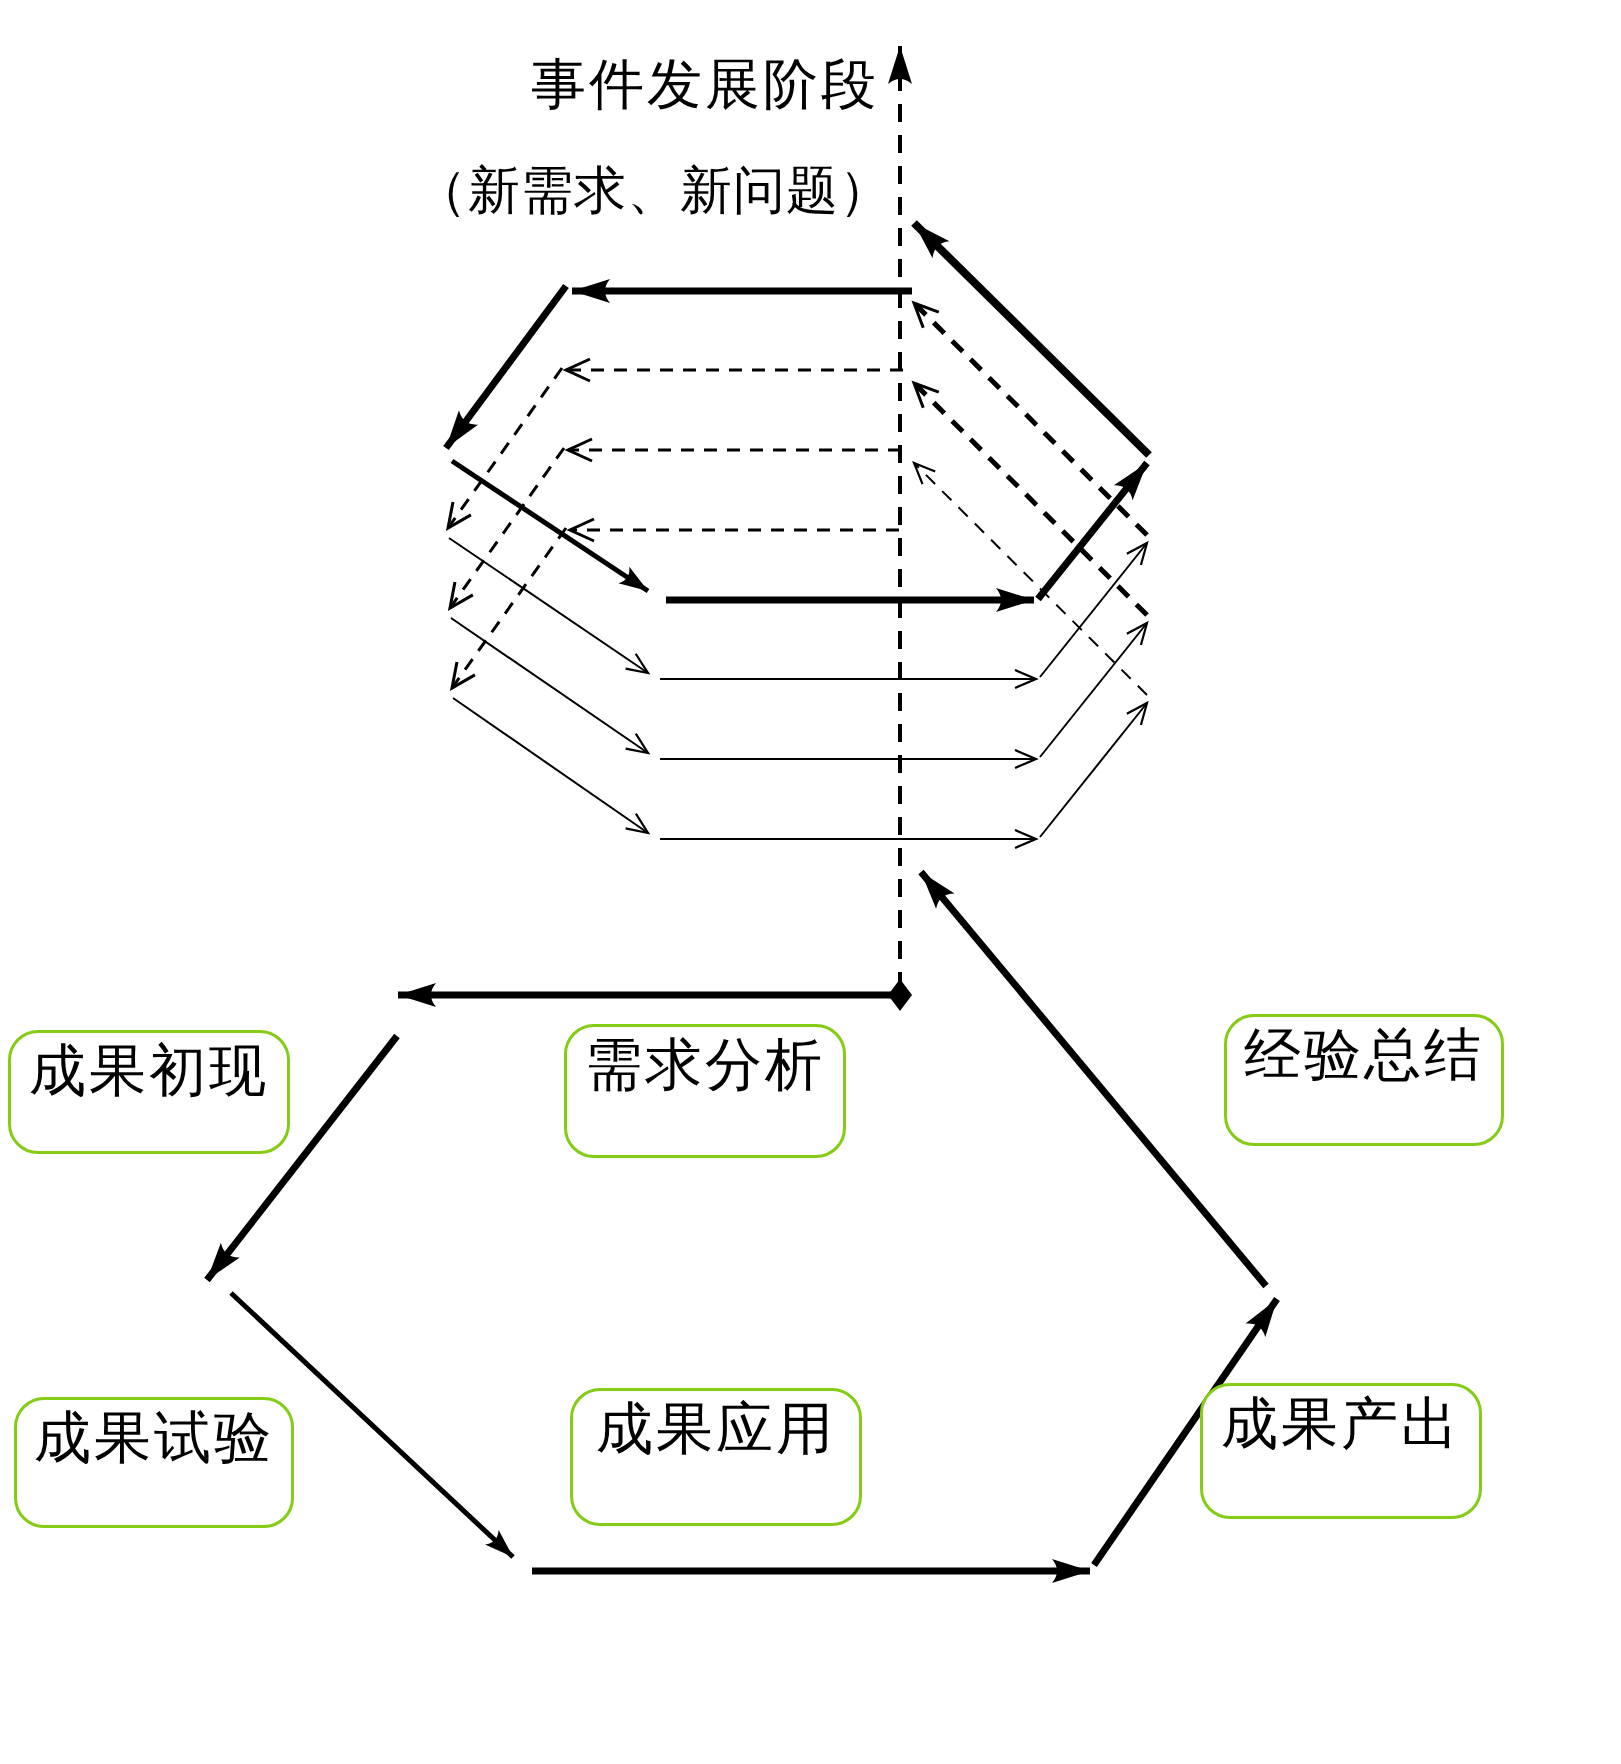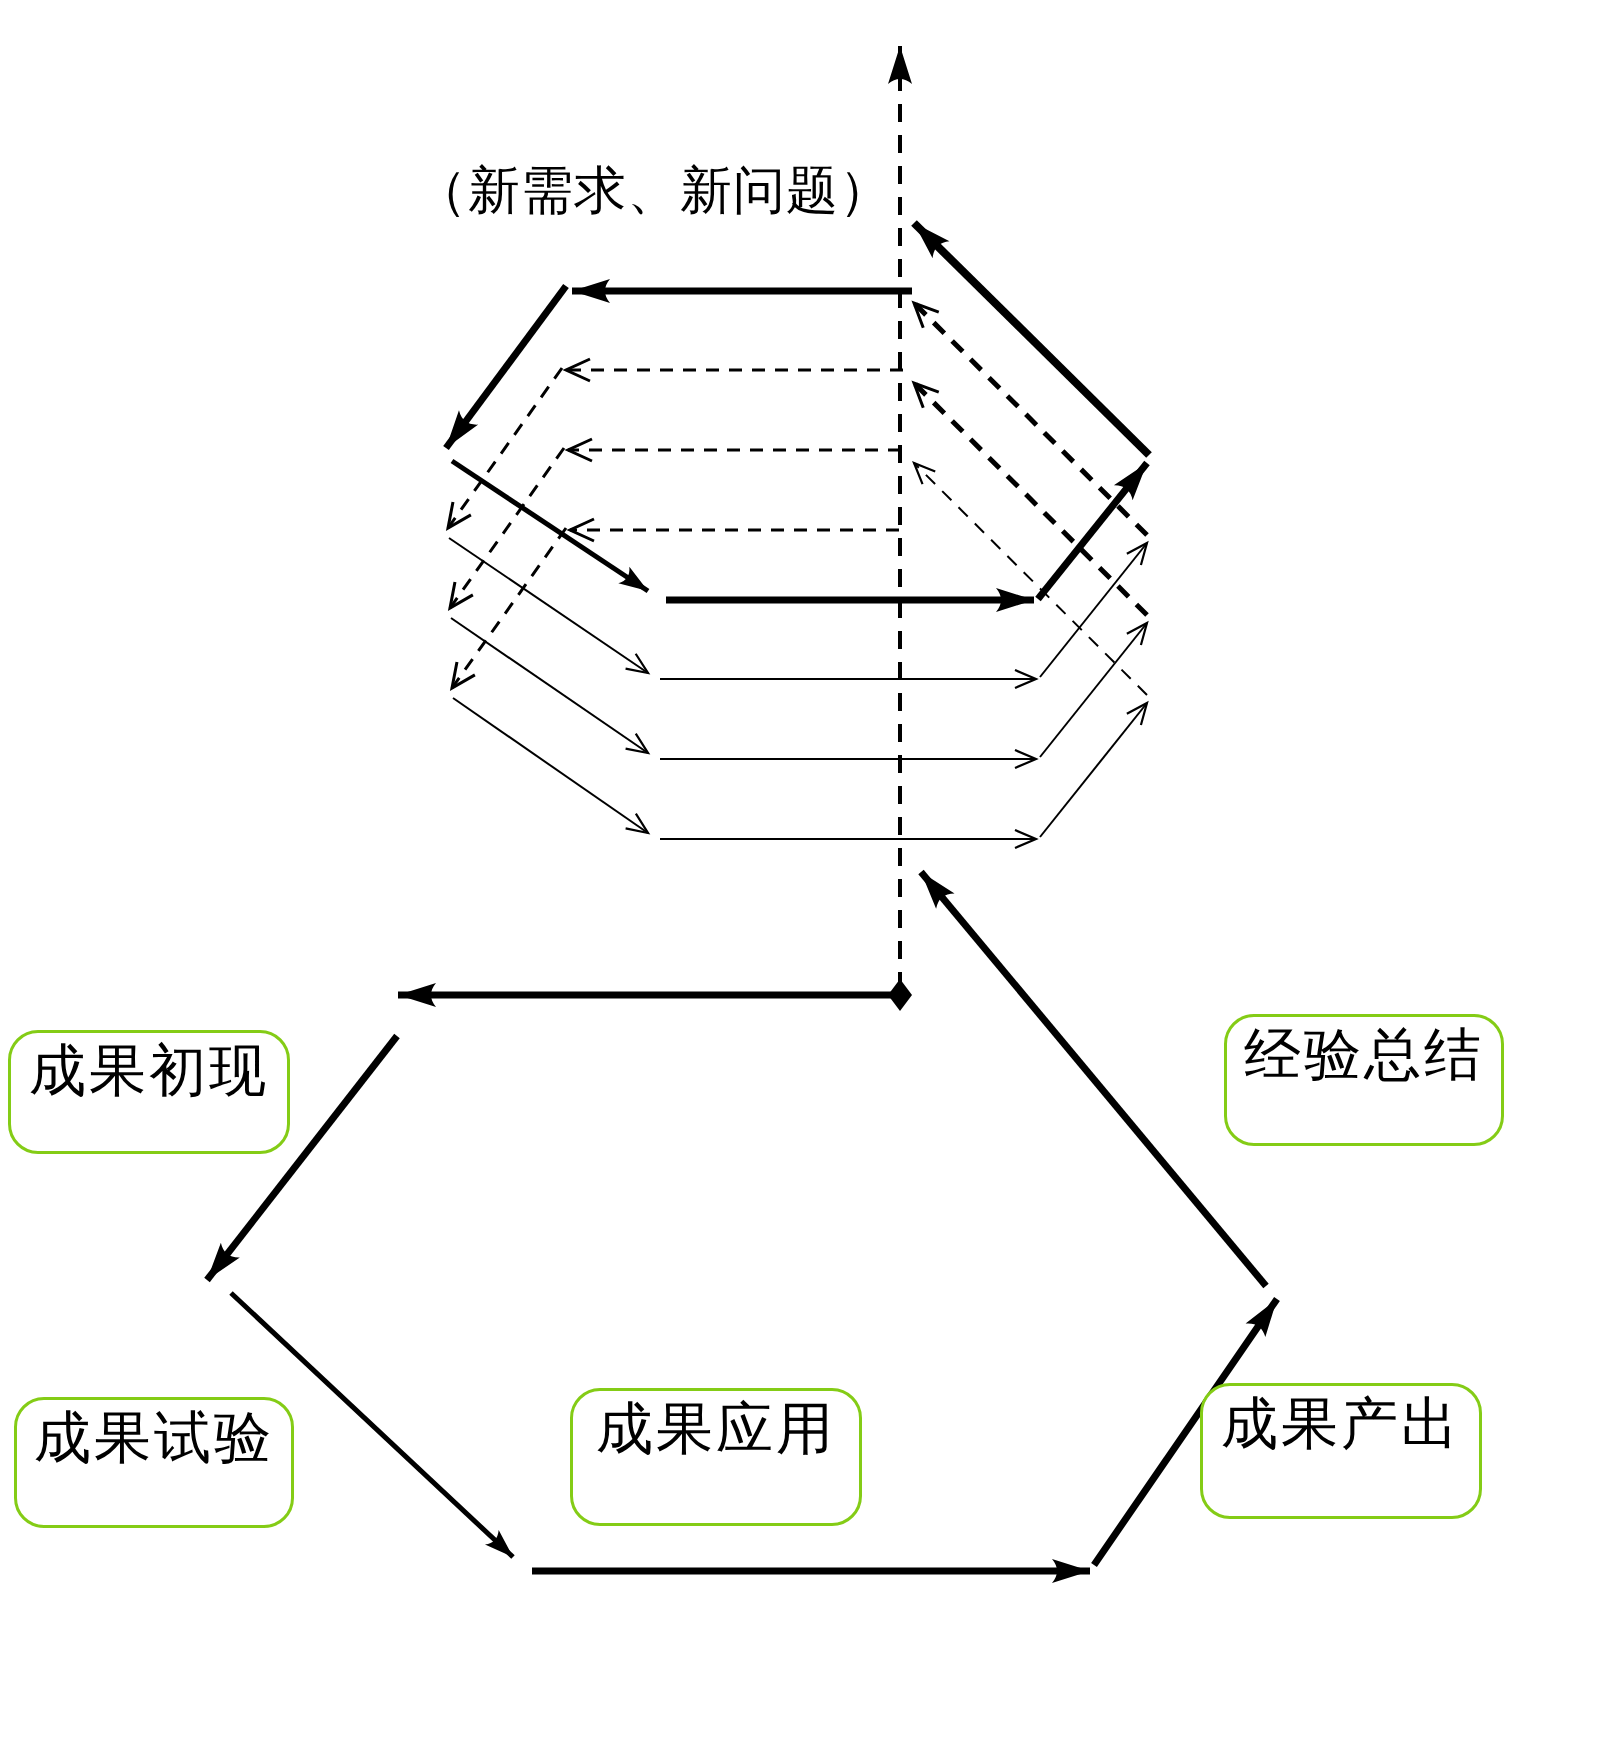--- a/index.html
+++ b/index.html
@@ -118,24 +118,28 @@
     <line x1="1147" y1="695" x2="914" y2="463" stroke="#000000" stroke-width="2" stroke-dasharray="13 10" marker-end="url(#openSmall)"></line>
 
     <line x1="894" y1="995" x2="398" y2="995" stroke="#000000" stroke-width="7" marker-end="url(#triBig)"></line>
     <line x1="397" y1="1036" x2="207" y2="1280" stroke="#000000" stroke-width="7" marker-end="url(#triBig)"></line>
     <line x1="231" y1="1293" x2="513" y2="1557" stroke="#000000" stroke-width="5" marker-end="url(#triMed)"></line>
     <line x1="532" y1="1571" x2="1090" y2="1571" stroke="#000000" stroke-width="7" marker-end="url(#triBig)"></line>
     <line x1="1094" y1="1565" x2="1277" y2="1299" stroke="#000000" stroke-width="7" marker-end="url(#triBig)"></line>
     <line x1="1266" y1="1286" x2="921" y2="872" stroke="#000000" stroke-width="7" marker-end="url(#triBig)"></line>
   </svg>
 
+  <div class="title l1">事件发展阶段</div>
   <div class="title l2">（新需求、新问题）</div>
 
   <div class="stage-box box-emerge">
     <span>成果初现</span>
+  </div>
+  <div class="stage-box box-demand">
+    <span>需求分析</span>
   </div>
   <div class="stage-box box-summary">
     <span>经验总结</span>
   </div>
   <div class="stage-box box-test">
     <span>成果试验</span>
   </div>
   <div class="stage-box box-apply">
     <span>成果应用</span>
   </div>

